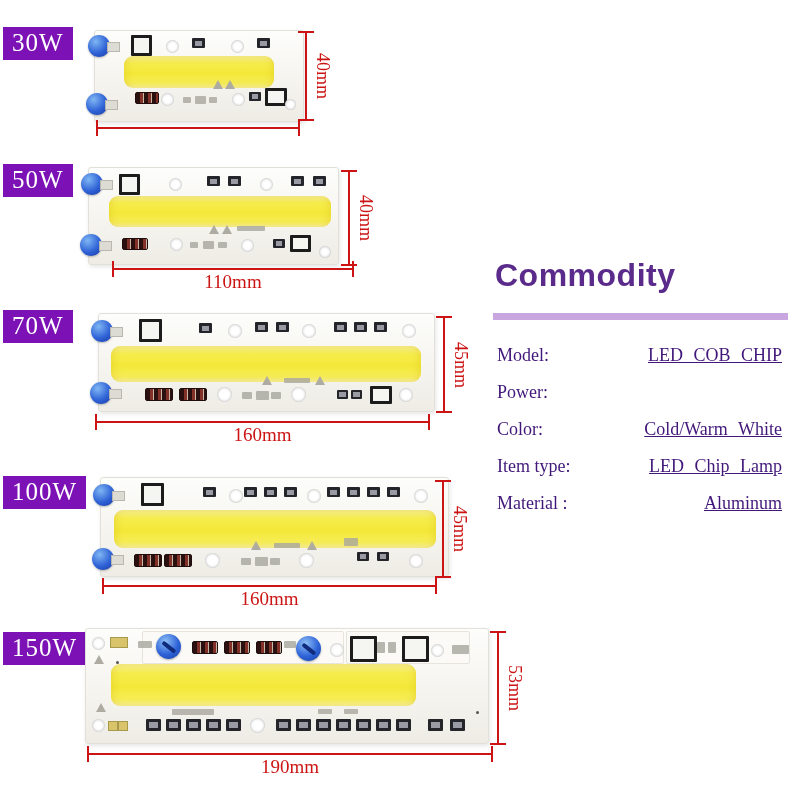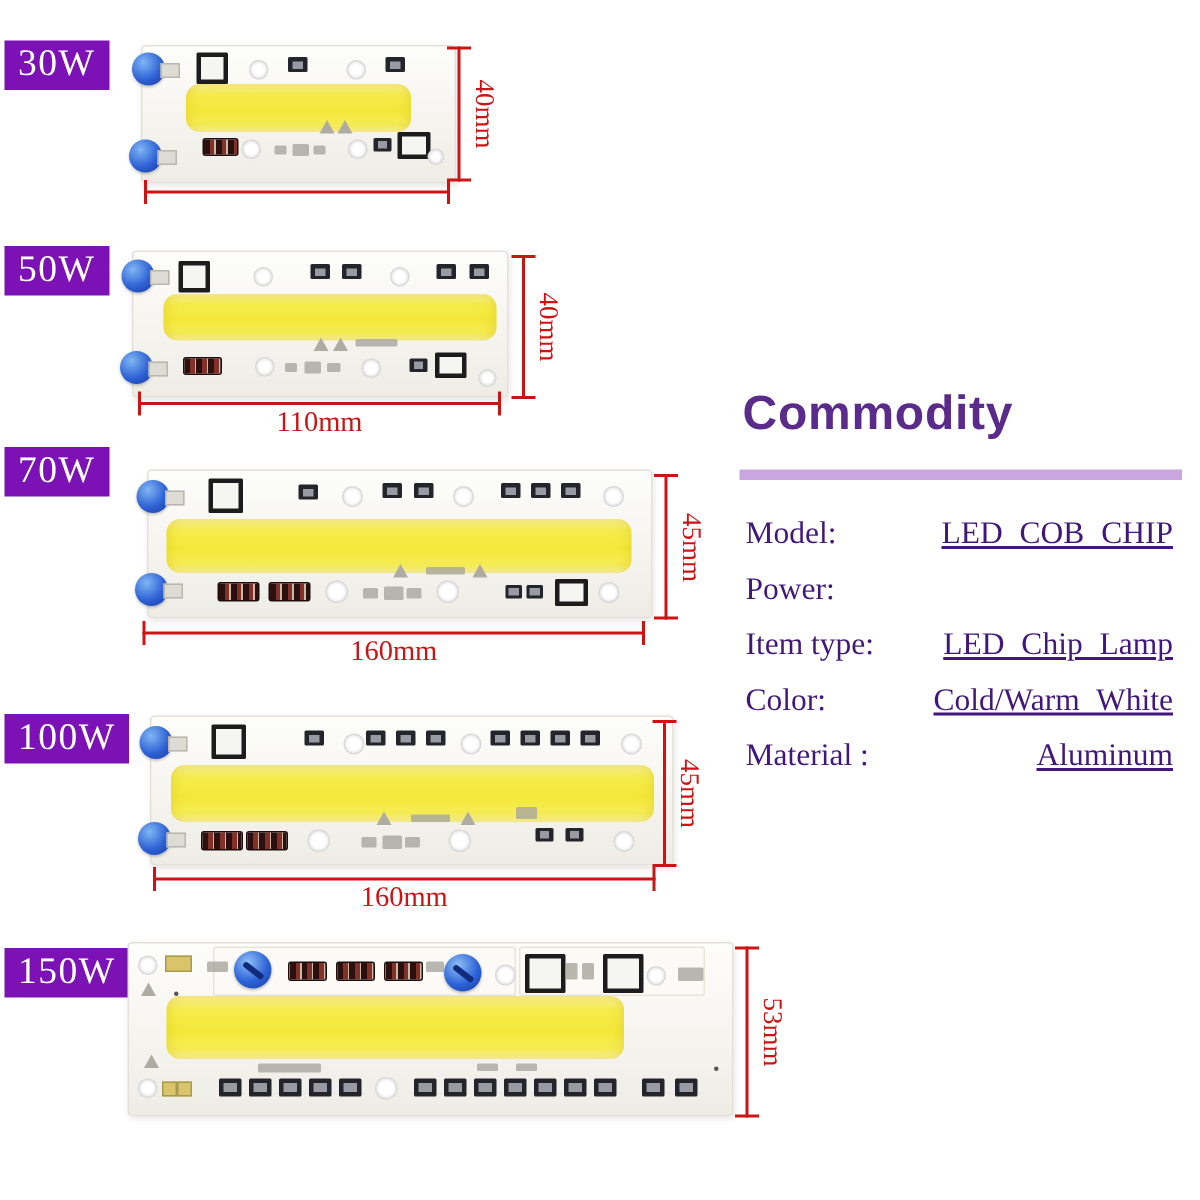--- a/index.html
+++ b/index.html
@@ -59,21 +59,21 @@
   
   .commodity-title{position:absolute;left:495px;top:257px;
     font-family:"Liberation Sans",sans-serif;font-weight:700;font-size:32px;
     color:var(--c-title,#5b2b8c);letter-spacing:.5px;}
   .commodity-sub{position:absolute;left:499px;top:292px;
     font-family:"Liberation Sans",sans-serif;font-weight:700;font-size:17px;
     color:var(--c-sub,#7b2fa8);}
   .divider-bar{position:absolute;left:493px;top:313px;width:295px;height:7px;
     background:var(--c-lav,#c9a6df);}
   .info-table{position:absolute;left:497px;top:337px;width:285px;
-    font-family:"Liberation Serif",serif;font-size:21px;color:var(--c-text,#41187a);}
+    font-family:"Liberation Serif",serif;font-size:18px;color:var(--c-text,#41187a);}
   .info-row{display:flex;justify-content:space-between;align-items:center;height:37px;}
   .info-value{word-spacing:6px;white-space:nowrap;text-decoration:underline;}
 </style>
 </head>
 <body>
 
 <div id="canvas">
 
   <div class="watt-label" style="left:3px;top:27px">30W</div>
   <div class="pcb" style="left:94px;top:30px;width:208px;height:90px">
@@ -133,28 +133,28 @@
       <div class="chip" style="left: 184px; top: 71px; width: 12px; height: 9px;"></div>
       <div class="sq" style="left: 201px; top: 67px; width: 15px; height: 11px;"></div>
       <div class="hole" style="left: 230px; top: 78px; width: 12px; height: 12px;"></div>
     </div>
   <div class="vdim" style="left:341px;top:170px;height:96px">
     <span class="vline"></span>
     <span class="vcap t"></span>
     <span class="vcap b"></span>
     <span class="vlabel">40mm</span>
   </div>
-  <div class="hdim" style="left:92px;top:261px;width:242px">
+  <div class="hdim" style="left:112px;top:261px;width:242px">
     <span class="hline"></span>
     <span class="hcap l"></span>
     <span class="hcap r"></span>
     <span class="hlabel">110mm</span>
   </div>
 
-  <div class="watt-label" style="left:3px;top:298px">70W</div>
+  <div class="watt-label" style="left:3px;top:310px">70W</div>
   <div class="pcb" style="left:98px;top:313px;width:335px;height:97px">
       <div class="strip" style="left: 12px; top: 32px; width: 310px; height: 36px;"></div>
       <div class="term" style="left: -8px; top: 6px;"></div>
       <div class="term" style="left: -9px; top: 68px;"></div>
       <div class="sq" style="left: 40px; top: 5px; width: 17px; height: 17px;"></div>
       <div class="chip" style="left: 100px; top: 9px; width: 13px; height: 10px;"></div>
       <div class="hole" style="left: 129px; top: 10px; width: 14px; height: 14px;"></div>
       <div class="chip" style="left: 156px; top: 8px; width: 13px; height: 10px;"></div>
       <div class="chip" style="left: 177px; top: 8px; width: 13px; height: 10px;"></div>
       <div class="hole" style="left: 203px; top: 10px; width: 14px; height: 14px;"></div>
@@ -281,39 +281,45 @@
       <div class="chip" style="left: 342px; top: 90px; width: 15px; height: 12px;"></div>
       <div class="chip" style="left: 364px; top: 90px; width: 15px; height: 12px;"></div>
       <div class="dot" style="left: 390px; top: 82px;"></div>
     </div>
   <div class="vdim" style="left:490px;top:631px;height:114px">
     <span class="vline"></span>
     <span class="vcap t"></span>
     <span class="vcap b"></span>
     <span class="vlabel">53mm</span>
   </div>
+  <div class="hdim" style="left:87px;top:746px;width:406px">
+    <span class="hline"></span>
+    <span class="hcap l"></span>
+    <span class="hcap r"></span>
+    <span class="hlabel">190mm</span>
+  </div>
 
   <div class="commodity-title">Commodity</div>
   <div class="divider-bar"></div>
 
   <div class="info-table">
     <div class="info-row">
       <span class="info-label">Model:</span>
       <span class="info-value">LED COB CHIP</span>
     </div>
     <div class="info-row">
       <span class="info-label">Power:</span>
     </div>
     <div class="info-row">
+      <span class="info-label">Color:</span>
+      <span class="info-value">Cold/Warm White</span>
+    </div>
+    <div class="info-row">
       <span class="info-label">Item type:</span>
       <span class="info-value">LED Chip Lamp</span>
     </div>
     <div class="info-row">
-      <span class="info-label">Color:</span>
-      <span class="info-value">Cold/Warm White</span>
-    </div>
-    <div class="info-row">
       <span class="info-label">Material :</span>
       <span class="info-value">Aluminum</span>
     </div>
   </div>
 
 </div>
 
 </body></html>

